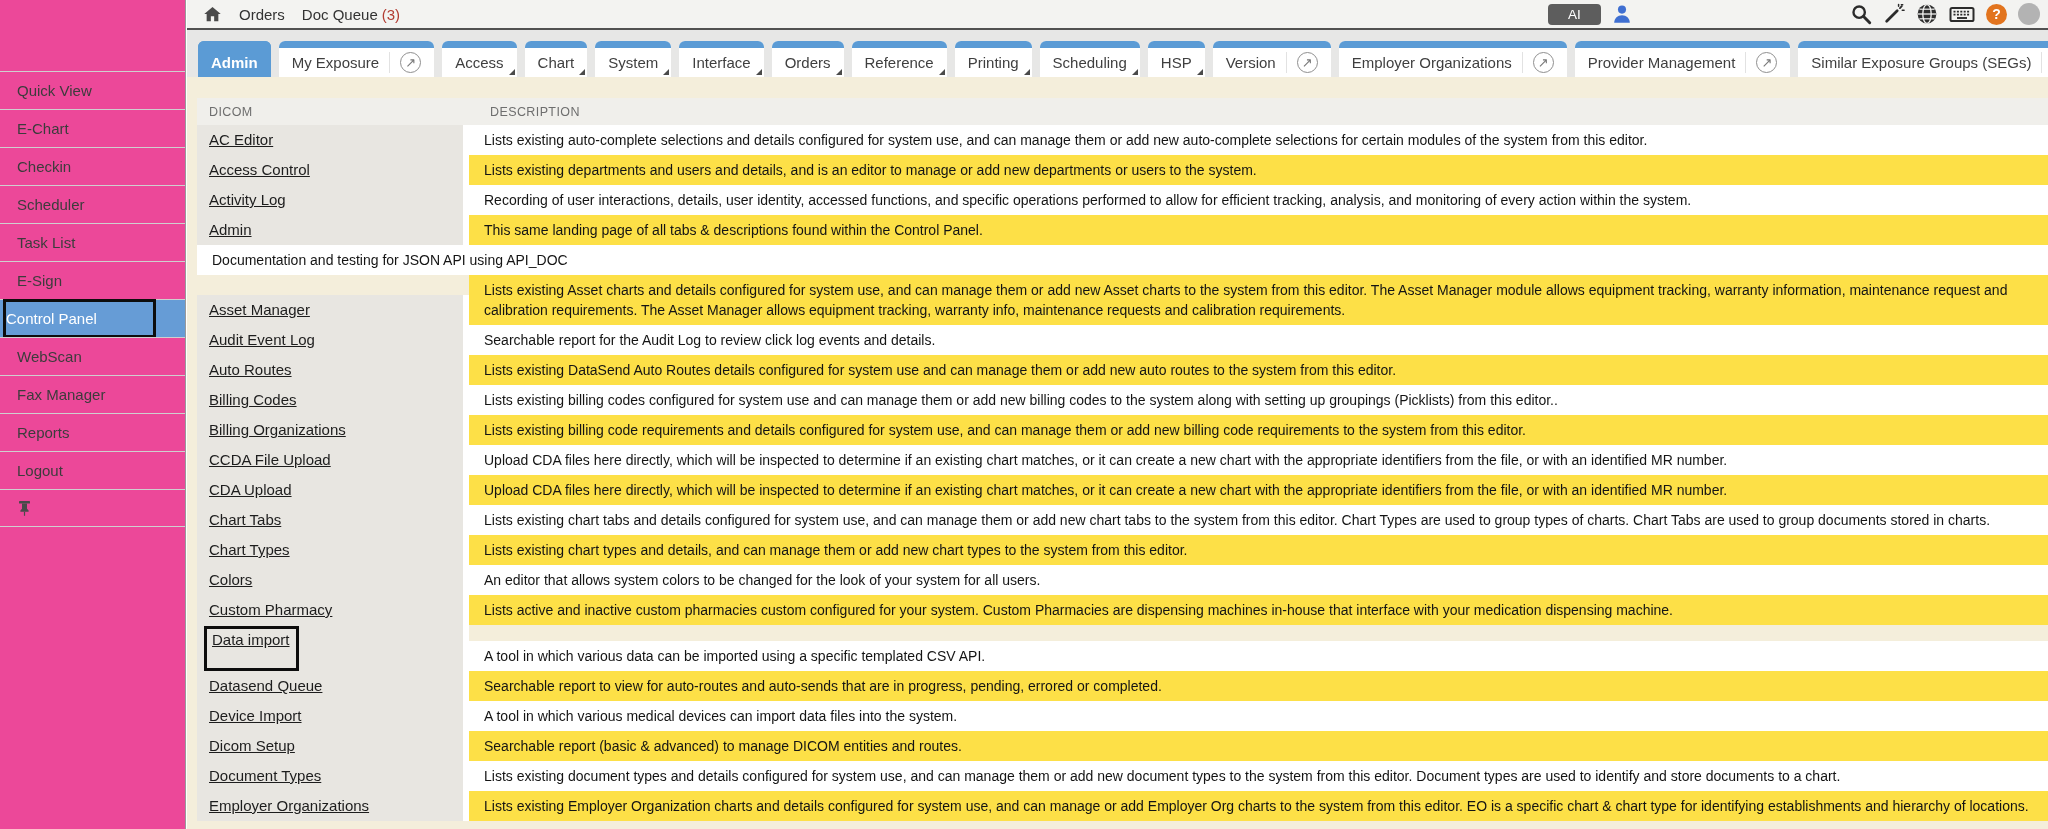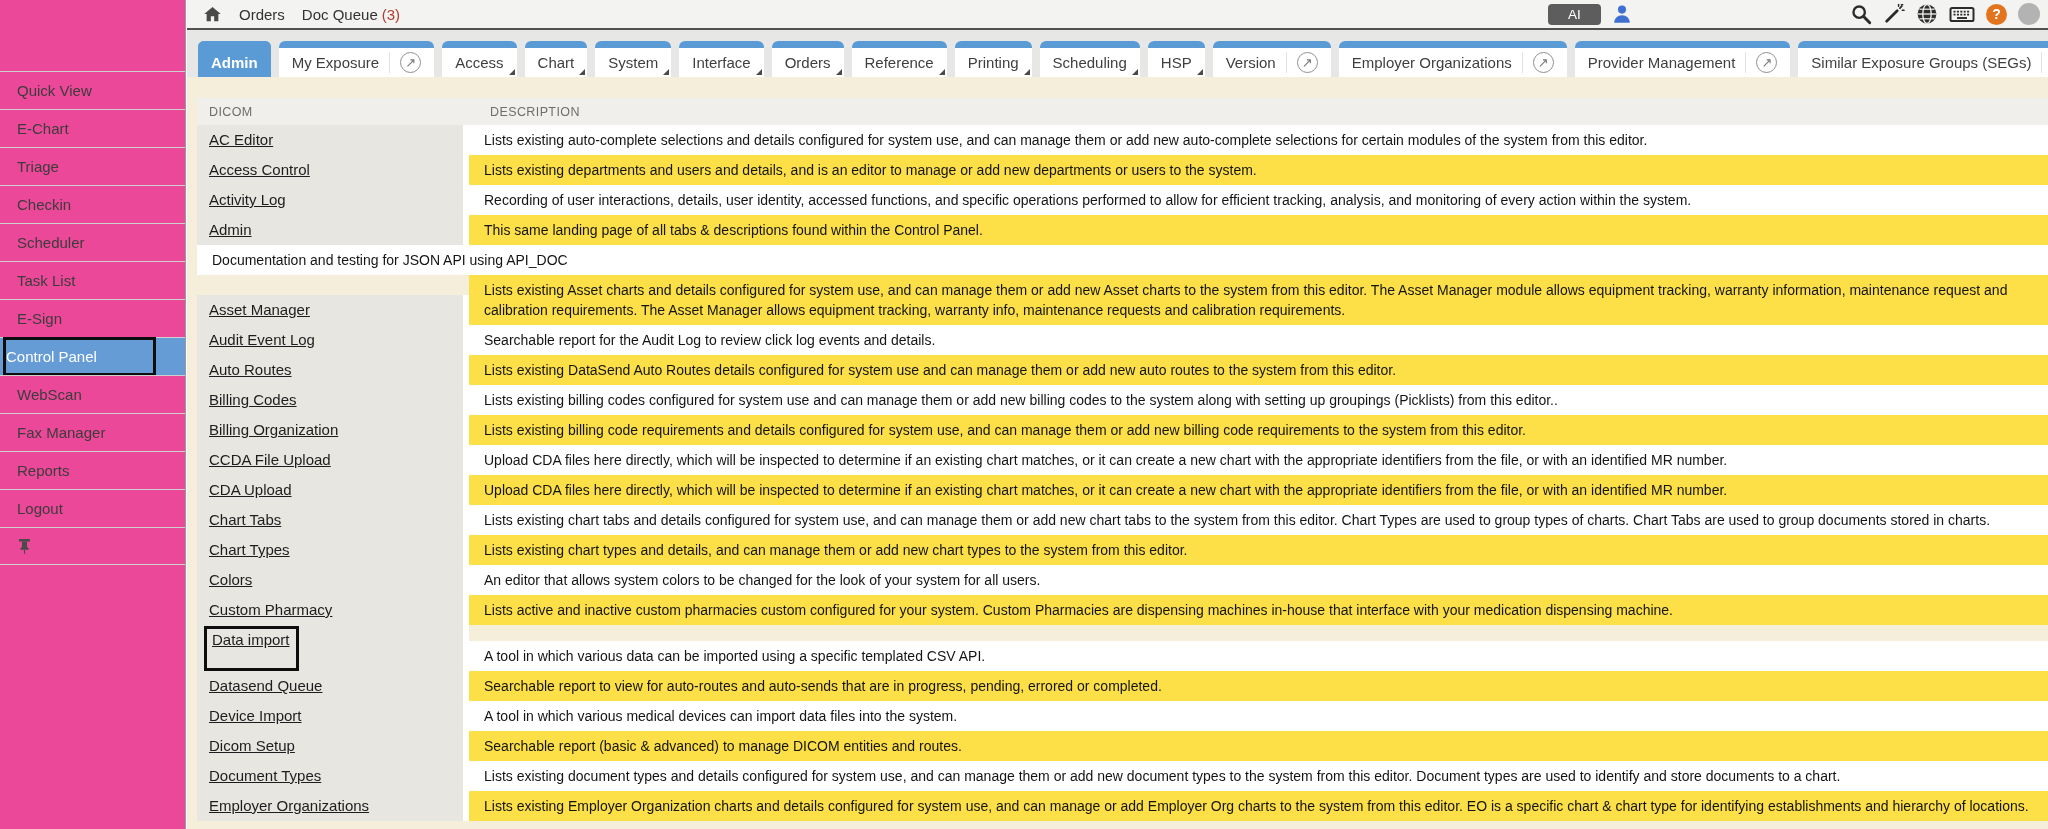--- a/index.html
+++ b/index.html
@@ -87,24 +87,20 @@
   <div id="sidebar-items">
       <div class="side-item">
     <span>Quick View</span>
 
   </div>
       <div class="side-item">
     <span>E-Chart</span>
 
   </div>
       <div class="side-item">
-    <span>Triage</span>
-
-  </div>
-      <div class="side-item">
     <span>Checkin</span>
 
   </div>
       <div class="side-item">
     <span>Scheduler</span>
 
   </div>
       <div class="side-item">
     <span>Task List</span>
 
@@ -332,21 +328,21 @@
     <div class="cell-desc">Lists existing DataSend Auto Routes details configured for system use and can manage them or add new auto routes to the system from this editor.</div>
   </div>
         <div class="row">
     <div class="cell-module">
       <a class="module-link">Billing Codes</a>
     </div>
     <div class="cell-desc">Lists existing billing codes configured for system use and can manage them or add new billing codes to the system along with setting up groupings (Picklists) from this editor..</div>
   </div>
         <div class="row alt">
     <div class="cell-module">
-      <a class="module-link">Billing Organization</a>
+      <a class="module-link">Billing Organizations</a>
     </div>
     <div class="cell-desc">Lists existing billing code requirements and details configured for system use, and can manage them or add new billing code requirements to the system from this editor.</div>
   </div>
         <div class="row">
     <div class="cell-module">
       <a class="module-link">CCDA File Upload</a>
     </div>
     <div class="cell-desc">Upload CDA files here directly, which will be inspected to determine if an existing chart matches, or it can create a new chart with the appropriate identifiers from the file, or with an identified MR number.</div>
   </div>
         <div class="row alt">

